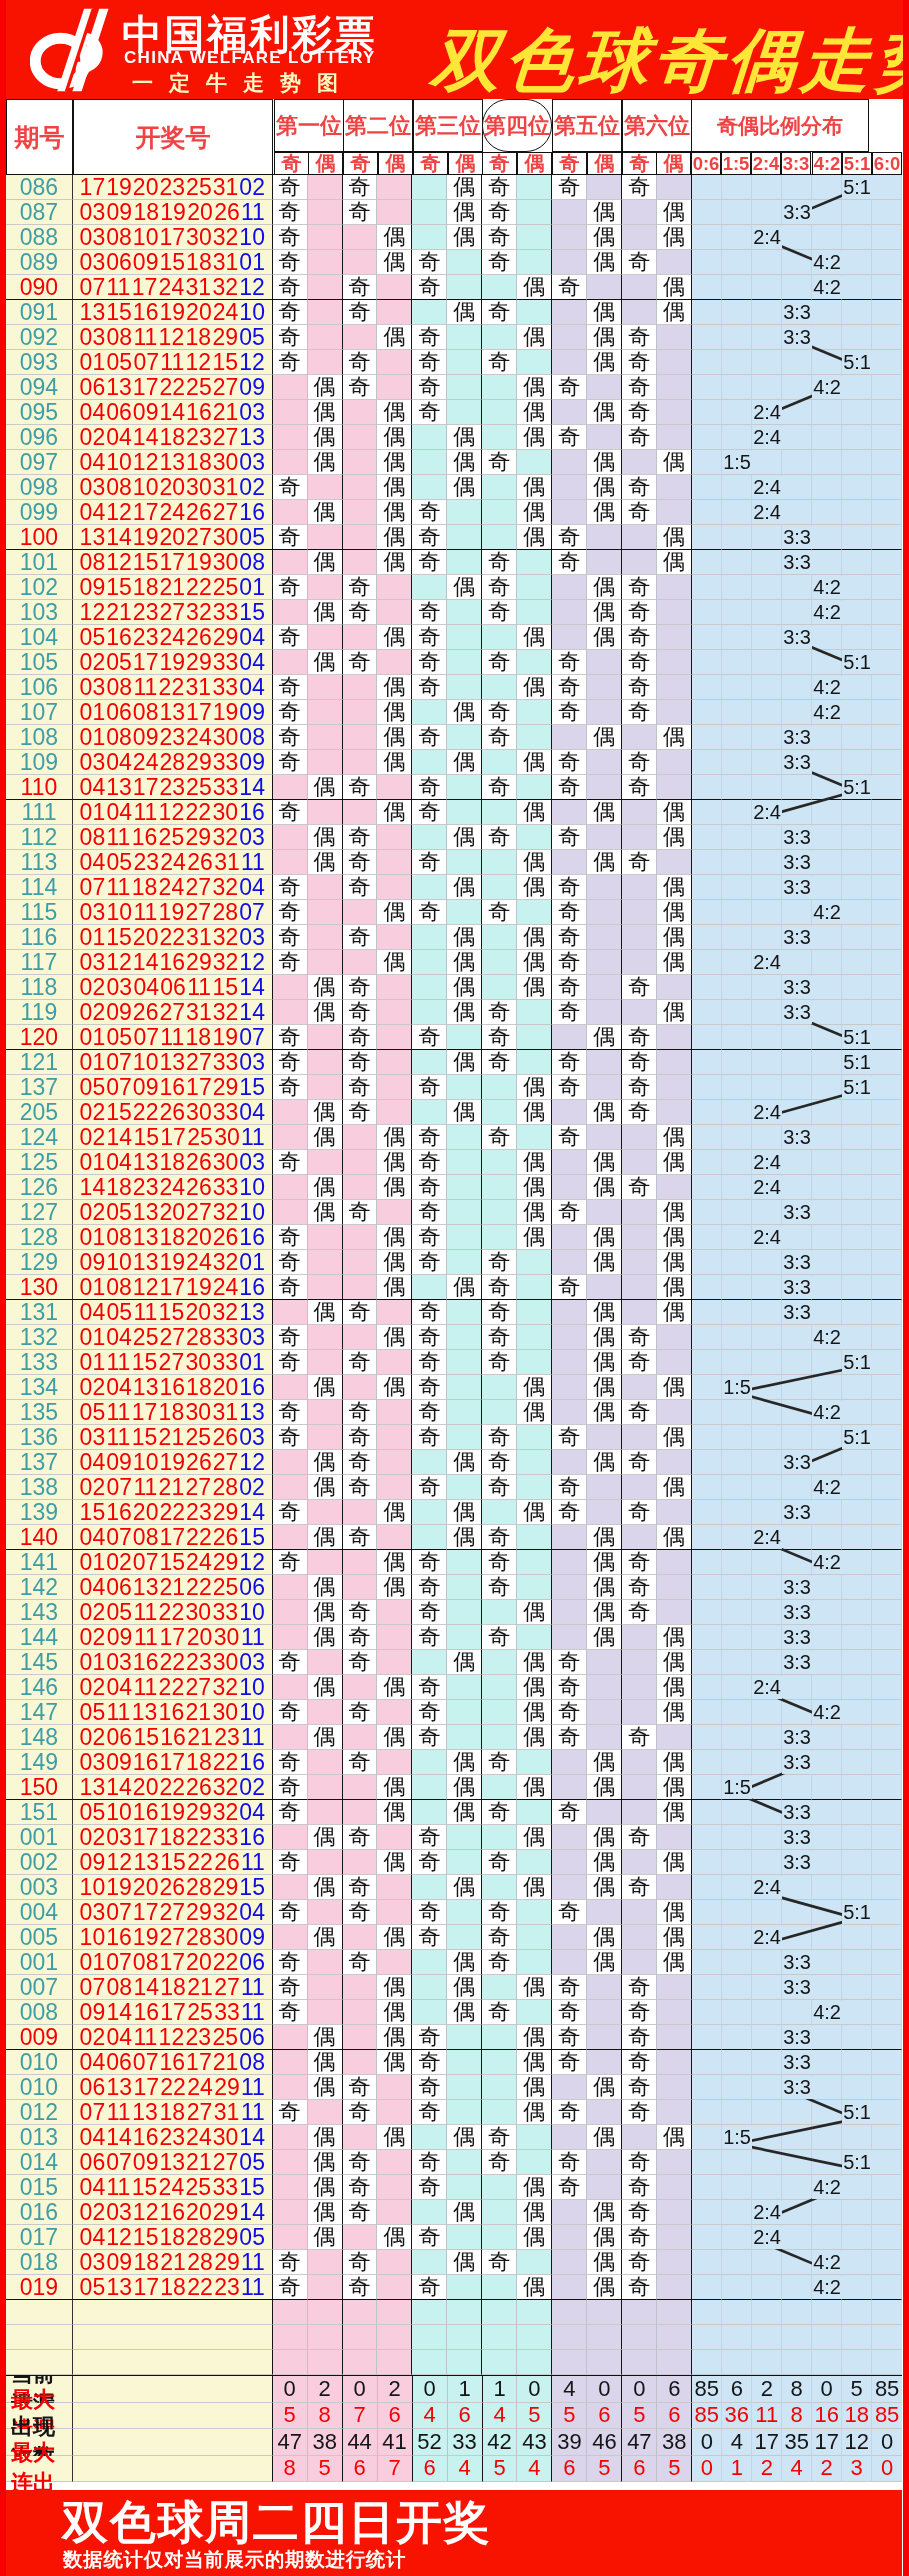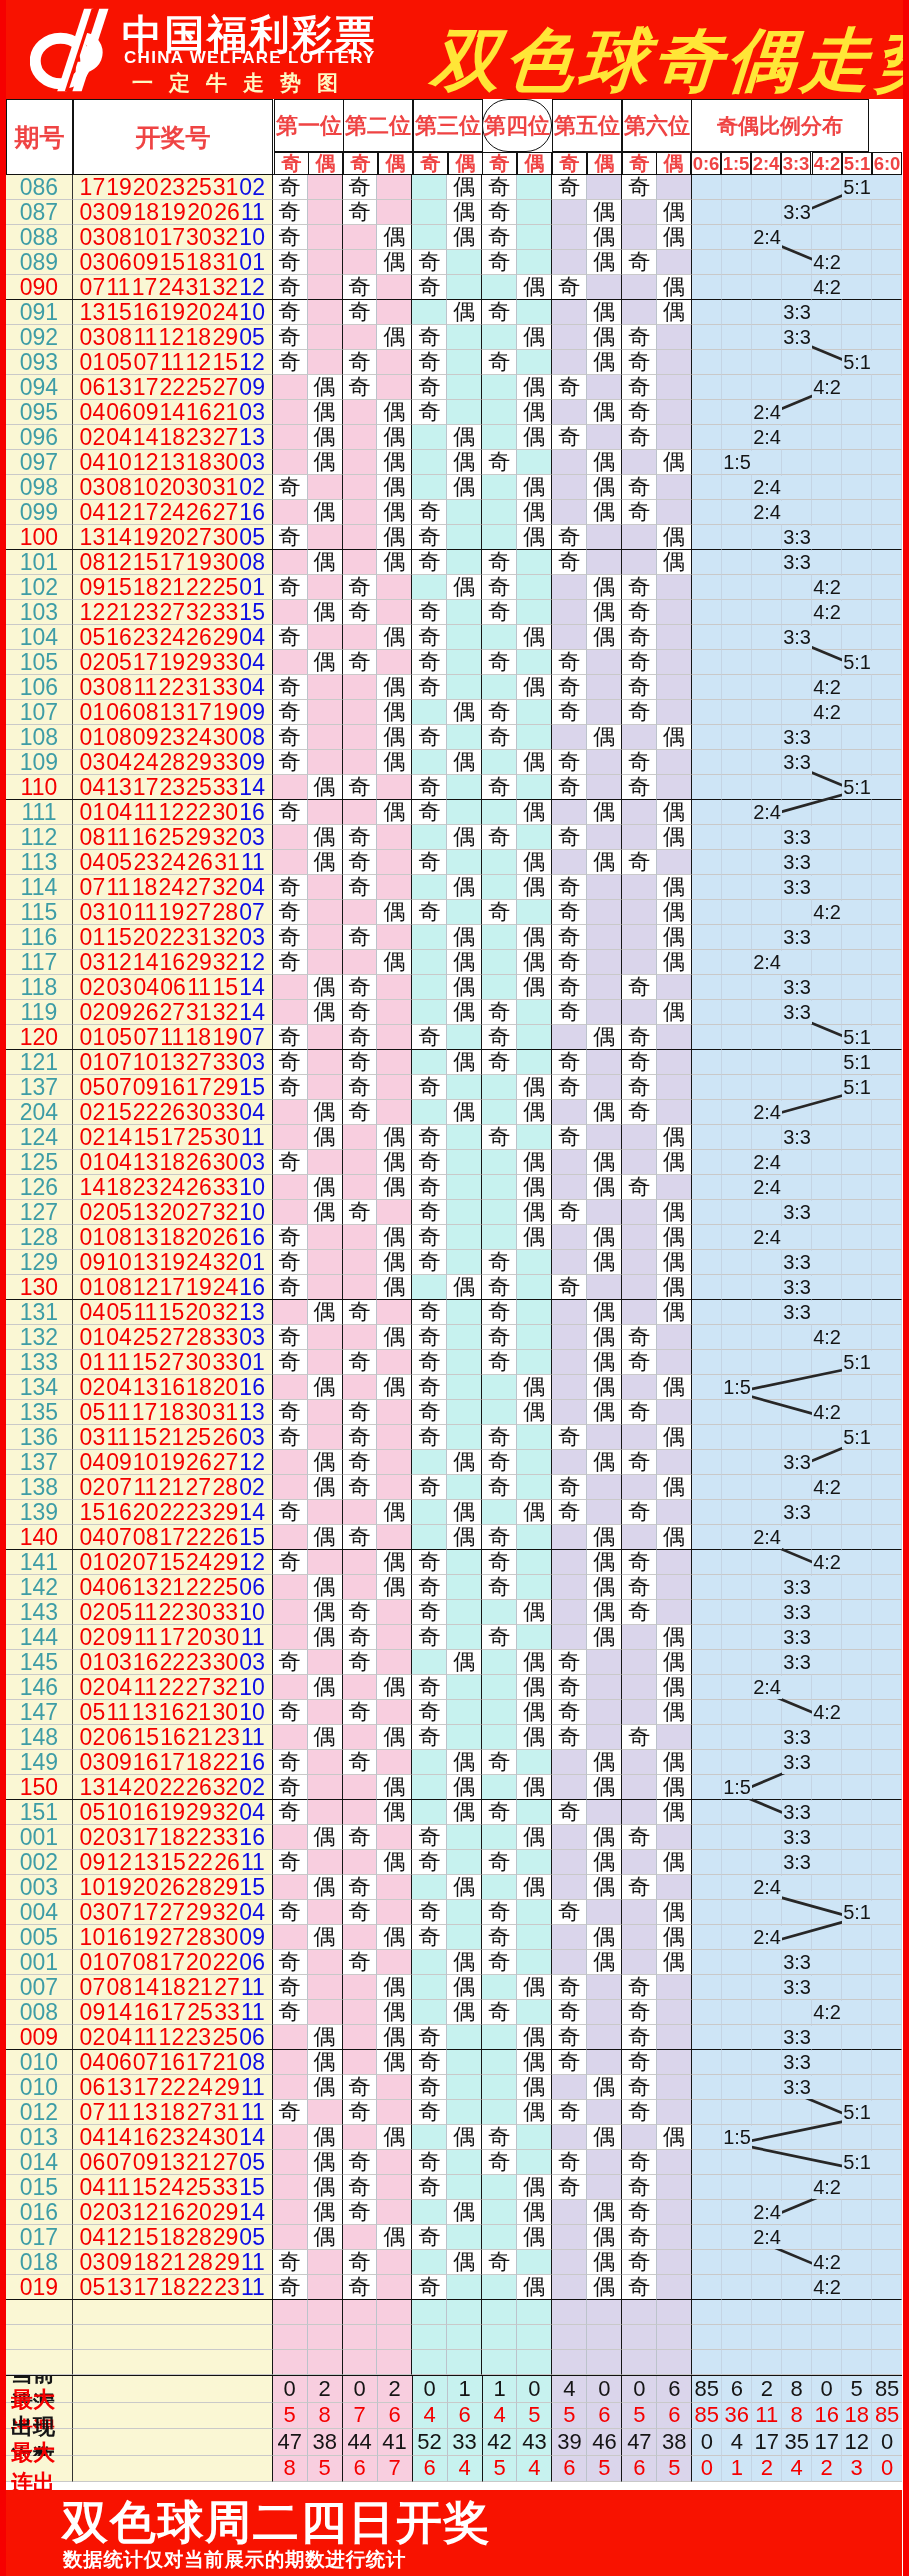--- a/index.html
+++ b/index.html
@@ -1433,21 +1433,21 @@
           <div class="rcell"></div>
           <div class="rcell"></div>
           <div class="rcell"></div>
           <div class="rcell"></div>
           <div class="ratio-mark" style="left: 150px;">
             <i>5:1</i>
           </div>
         </div>
       </div>
       <div class="row">
-        <div class="cell c-period">204</div>
+        <div class="cell c-period">205</div>
         <div class="cell c-nums">
           <span>02</span>
           <span>15</span>
           <span>22</span>
           <span>26</span>
           <span>30</span>
           <span>33</span>
           <span class="blue">04</span>
         </div>
         <div class="cell sub g0"></div>

